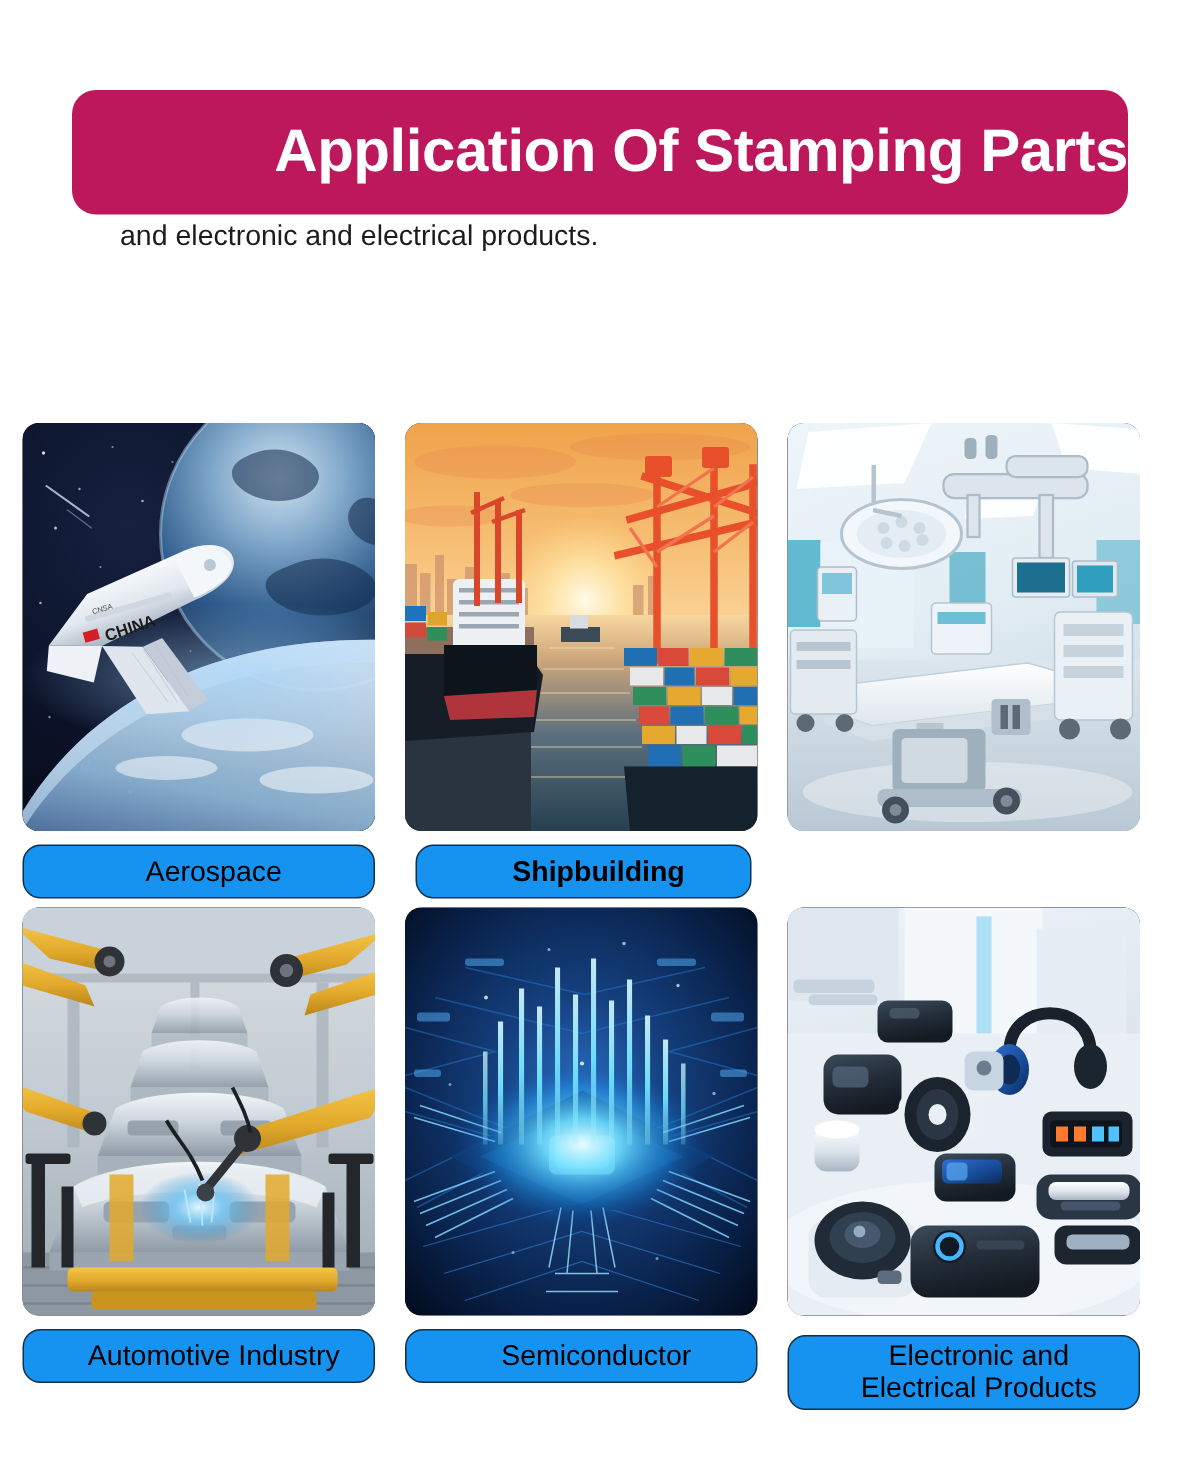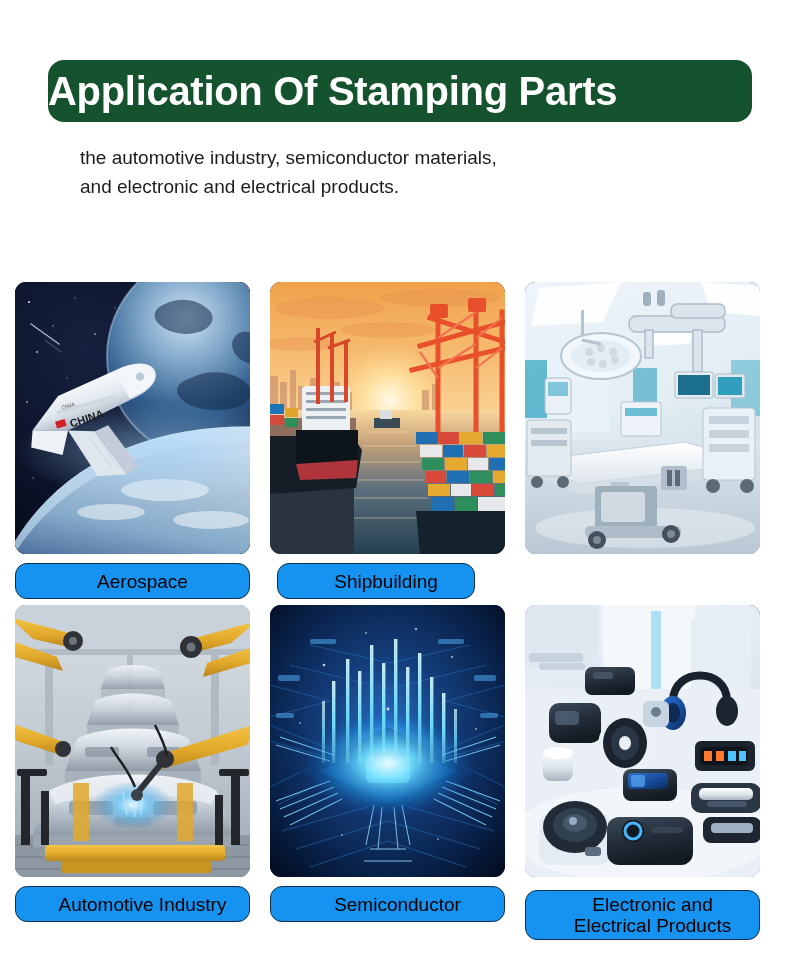--- a/index.html
+++ b/index.html
@@ -8,24 +8,24 @@
     background: #ffffff;
     font-family: "Liberation Sans", sans-serif;
     overflow: hidden;
   }
   .page { position: relative; width: 790px; height: 977px; }
 
   
   .title-banner {
     position: absolute;
     left: 48px; top: 60px;
-    width: 704px; height: 62px;
-    background: #14532d;
+    width: 704px; height: 83px;
+    background: #be185d;
     border-radius: 16px;
-    display: flex; align-items: center; justify-content: flex-start;
+    display: flex; align-items: center; justify-content: flex-end;
   }
   .title-text {
     color: #ffffff;
     font-size: 40px;
     font-weight: bold;
     letter-spacing: -0.3px;
     white-space: nowrap;
     font-family: "Liberation Sans", sans-serif;
   }
 
@@ -80,34 +80,33 @@
     font-size: 19px;
     line-height: 21px;
     white-space: nowrap;
     font-family: "Liberation Sans", sans-serif;
   }
   .caption.two-line { height: 50px; margin-top: 13px; }
   .caption.two-line .caption-text { white-space: normal; }
 
   
   .cell:nth-child(1) .caption { width: 235px; }
-  .cell:nth-child(2) .caption { width: 198px; margin-left: 7px; }
+  .cell:nth-child(2) .caption { width: 224px; margin-left: 7px; font-weight: bold; }
   .cell:nth-child(3) .caption { width: 235px; }
 </style>
 </head>
 <body>
 
 <div class="page">
 
   <div class="title-banner">
     <div class="title-text">Application Of Stamping Parts</div>
   </div>
 
   <div class="intro">
-    <div class="intro-line">the automotive industry, semiconductor materials,</div>
     <div class="intro-line">and electronic and electrical products.</div>
   </div>
 
   <div class="grid">
 
     <div class="cell">
       <div class="thumb">
         <svg viewBox="0 0 235 272" preserveAspectRatio="xMidYMid slice" aria-hidden="true">
           <defs>
             <radialGradient id="aeSpace" cx="30%" cy="25%" r="95%">

